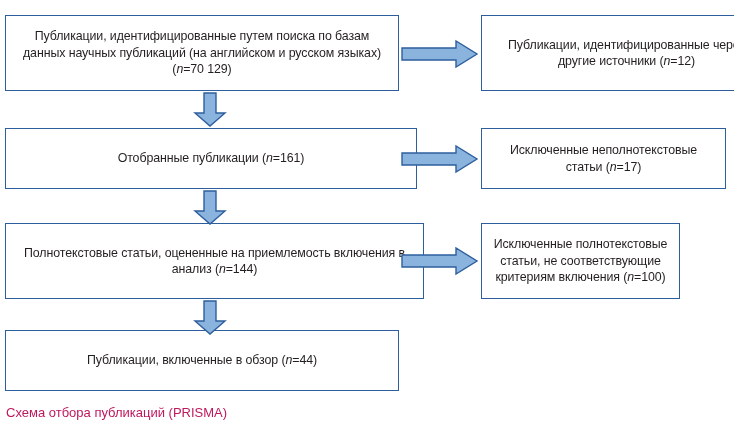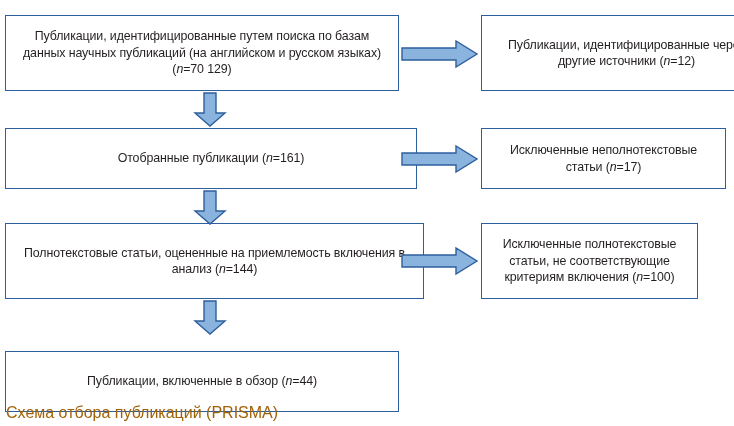--- a/index.html
+++ b/index.html
@@ -38,26 +38,26 @@
     letter-spacing: -0.1px;
     color: #231f20;
     white-space: pre-line;
   }
   .box .txt i { font-style: italic; }
 
   
   #box-identified   { left: 5px;  top: 5px;   width: 394px; height: 76px; }
   #box-screened     { left: 5px;  top: 118px; width: 412px; height: 61px; }
   #box-eligibility  { left: 5px;  top: 213px; width: 419px; height: 76px; }
-  #box-included     { left: 5px;  top: 320px; width: 394px; height: 61px; margin-top: 21px; }
+  #box-included     { left: 5px;  top: 320px; width: 394px; height: 61px; }
 
   
   #box-other-sources    { left: 481px; top: 5px;   width: 291px; height: 76px; }
   #box-excluded-nonfull { left: 481px; top: 118px; width: 245px; height: 61px; }
-  #box-excluded-full    { left: 481px; top: 213px; width: 217px; height: 76px; }
+  #box-excluded-full    { left: 481px; top: 213px; width: 199px; height: 76px; }
 
   
   .arrow {
     position: absolute;
     display: block;
   }
   .arrow svg { display: block; }
 
   .arrow-down { width: 34px; height: 36px; }
   #arrow-down-1 { left: 193px; top: 82px; }
@@ -66,23 +66,23 @@
 
   .arrow-right { width: 78px; height: 30px; }
   #arrow-right-1 { left: 401px; top: 29px; }
   #arrow-right-2 { left: 401px; top: 134px; }
   #arrow-right-3 { left: 401px; top: 236px; }
 
   #caption {
     position: absolute;
     left: 6px;
     top: 395px;
-    font-size: 16px;
+    font-size: 13px;
     line-height: 16px;
-    color: #a16207;
+    color: #be185d;
     letter-spacing: 0px;
     text-align: right;
   }
 </style>
 </head>
 <body>
 
 <div id="canvas">
 
   <div class="box" id="box-identified">

